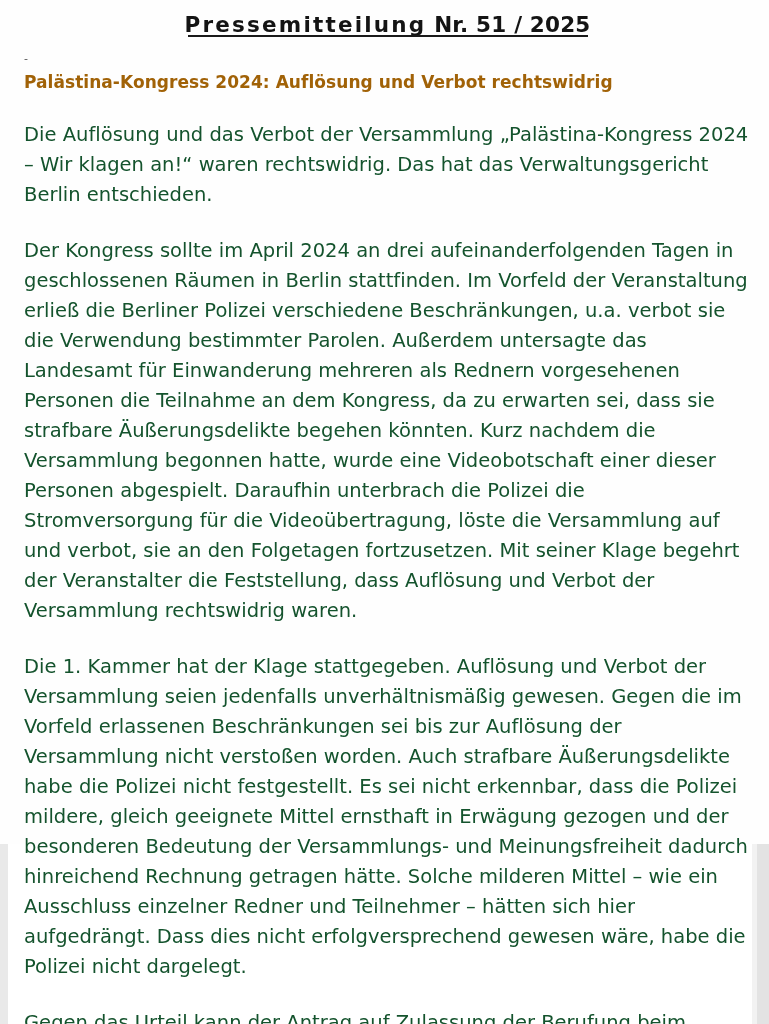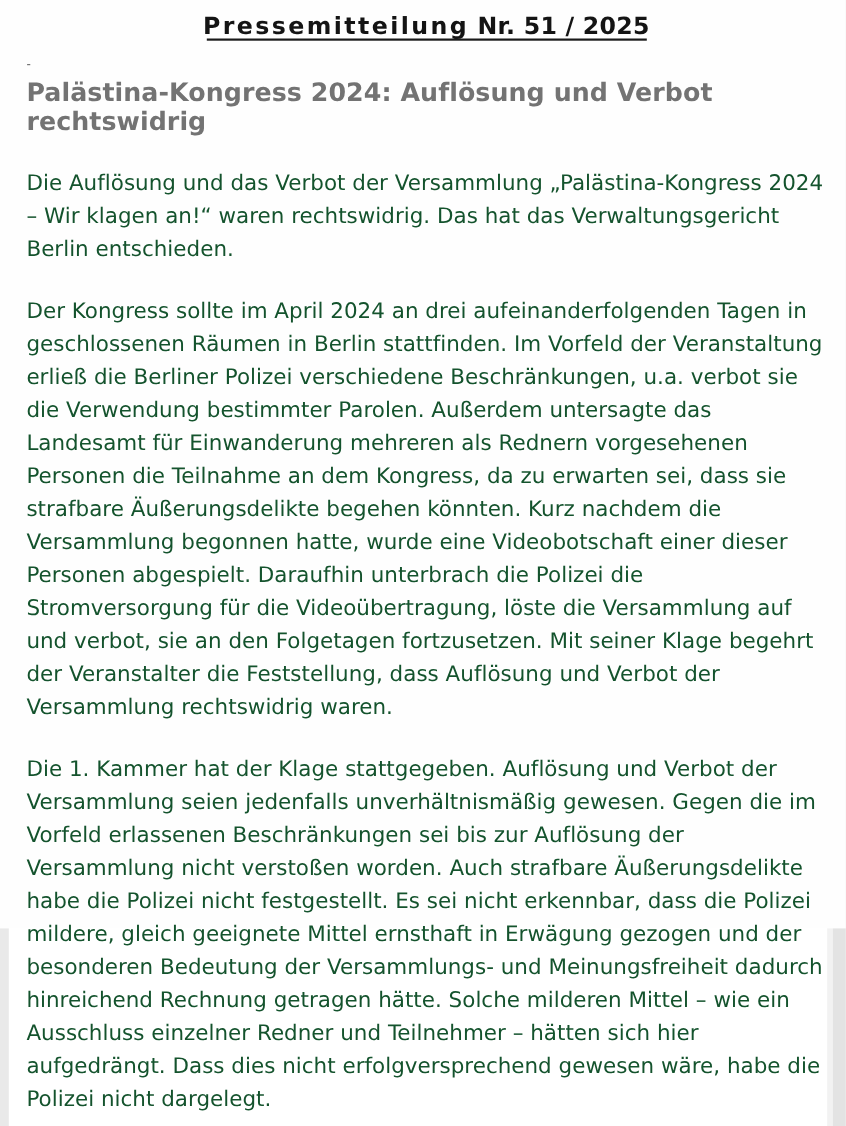--- a/index.html
+++ b/index.html
@@ -69,24 +69,24 @@
     top: -5px;
   }
   .tiny-dash {
     font-size: 11px;
     color: #555;
     margin: 14px 0 0 2px;
     line-height: 6px;
     height: 8px;
   }
   .headline {
-    font-size: 23px;
+    font-size: 17px;
     font-weight: bold;
     margin: 8px 0 0 2px;
-    color: #737373;
+    color: #a16207;
     letter-spacing: 0.05px;
   }
   p.body {
     font-size: 19.5px;
     line-height: 30px;
     margin: 26px 0 0 2px;
     color: #14532d;
     text-align: left;
     letter-spacing: 0.01px;
   }

